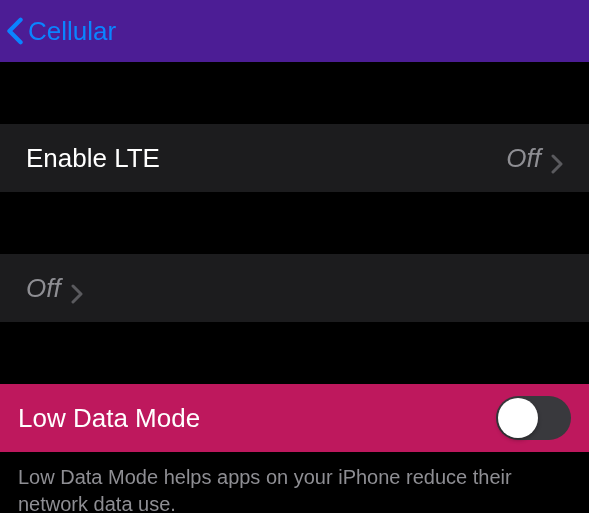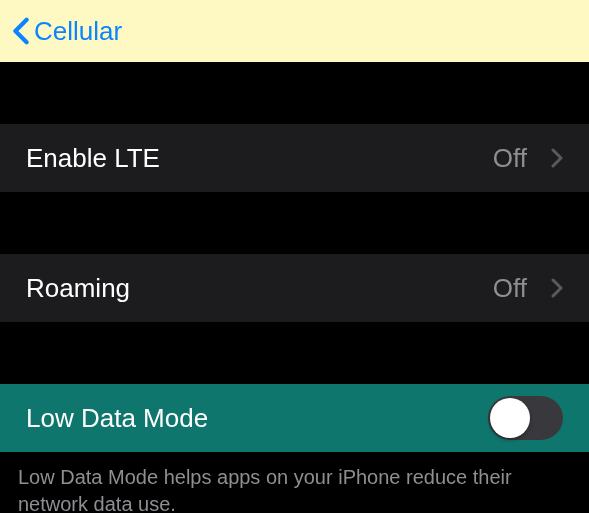--- a/index.html
+++ b/index.html
@@ -12,22 +12,22 @@
       height: 513px;
       background: #000000;
       font-family: -apple-system, BlinkMacSystemFont, "Segoe UI", Helvetica, Arial, sans-serif;
       color: #ffffff;
       overflow: hidden;
     }
     .nav-bar {
       height: 62px;
       display: flex;
       align-items: center;
-      padding: 0 12px;
-      background: #fef9c3;
+      padding: 0 6px;
+      background: #4c1d95;
       text-align: center;
     }
     .back-button {
       display: flex;
       align-items: center;
       color: #0a84ff;
       font-size: 26px;
       font-weight: 400;
       cursor: pointer;
     }
@@ -57,40 +57,41 @@
       padding: 0 26px;
       cursor: pointer;
     }
     .row-label {
       color: #ffffff;
       font-size: 26px;
       font-weight: 400;
     }
     .row-value-container {
       display: flex;
-      align-items: center;
-      gap: 24px;
+      align-items: flex-end;
+      gap: 10px;
+      font-style: italic;
     }
     .row-value {
       color: #8e8e93;
       font-size: 26px;
       font-weight: 400;
     }
     .disclosure-chevron {
       color: #5a5a5e;
       width: 12px;
       height: 20px;
     }
     .toggle-row {
-      background: #0f766e;
+      background: #be185d;
       height: 68px;
       display: flex;
       align-items: center;
       justify-content: space-between;
-      padding: 0 26px;
+      padding: 0 18px;
     }
     .toggle-switch {
       width: 75px;
       height: 44px;
       background: #39393d;
       border-radius: 22px;
       position: relative;
       cursor: pointer;
     }
     .toggle-knob {
@@ -132,21 +133,20 @@
     <span class="row-value">Off</span>
     <svg class="disclosure-chevron" viewBox="0 0 12 20" fill="none">
       <path d="M2 2 L10 10 L2 18" stroke="#5a5a5e" stroke-width="3" stroke-linecap="round" stroke-linejoin="round"></path>
     </svg>
   </div>
 </div>
 
 <div class="spacer-medium"></div>
 
 <div class="list-row">
-  <span class="row-label">Roaming</span>
   <div class="row-value-container">
     <span class="row-value">Off</span>
     <svg class="disclosure-chevron" viewBox="0 0 12 20" fill="none">
       <path d="M2 2 L10 10 L2 18" stroke="#5a5a5e" stroke-width="3" stroke-linecap="round" stroke-linejoin="round"></path>
     </svg>
   </div>
 </div>
 
 <div class="spacer-small"></div>
 

